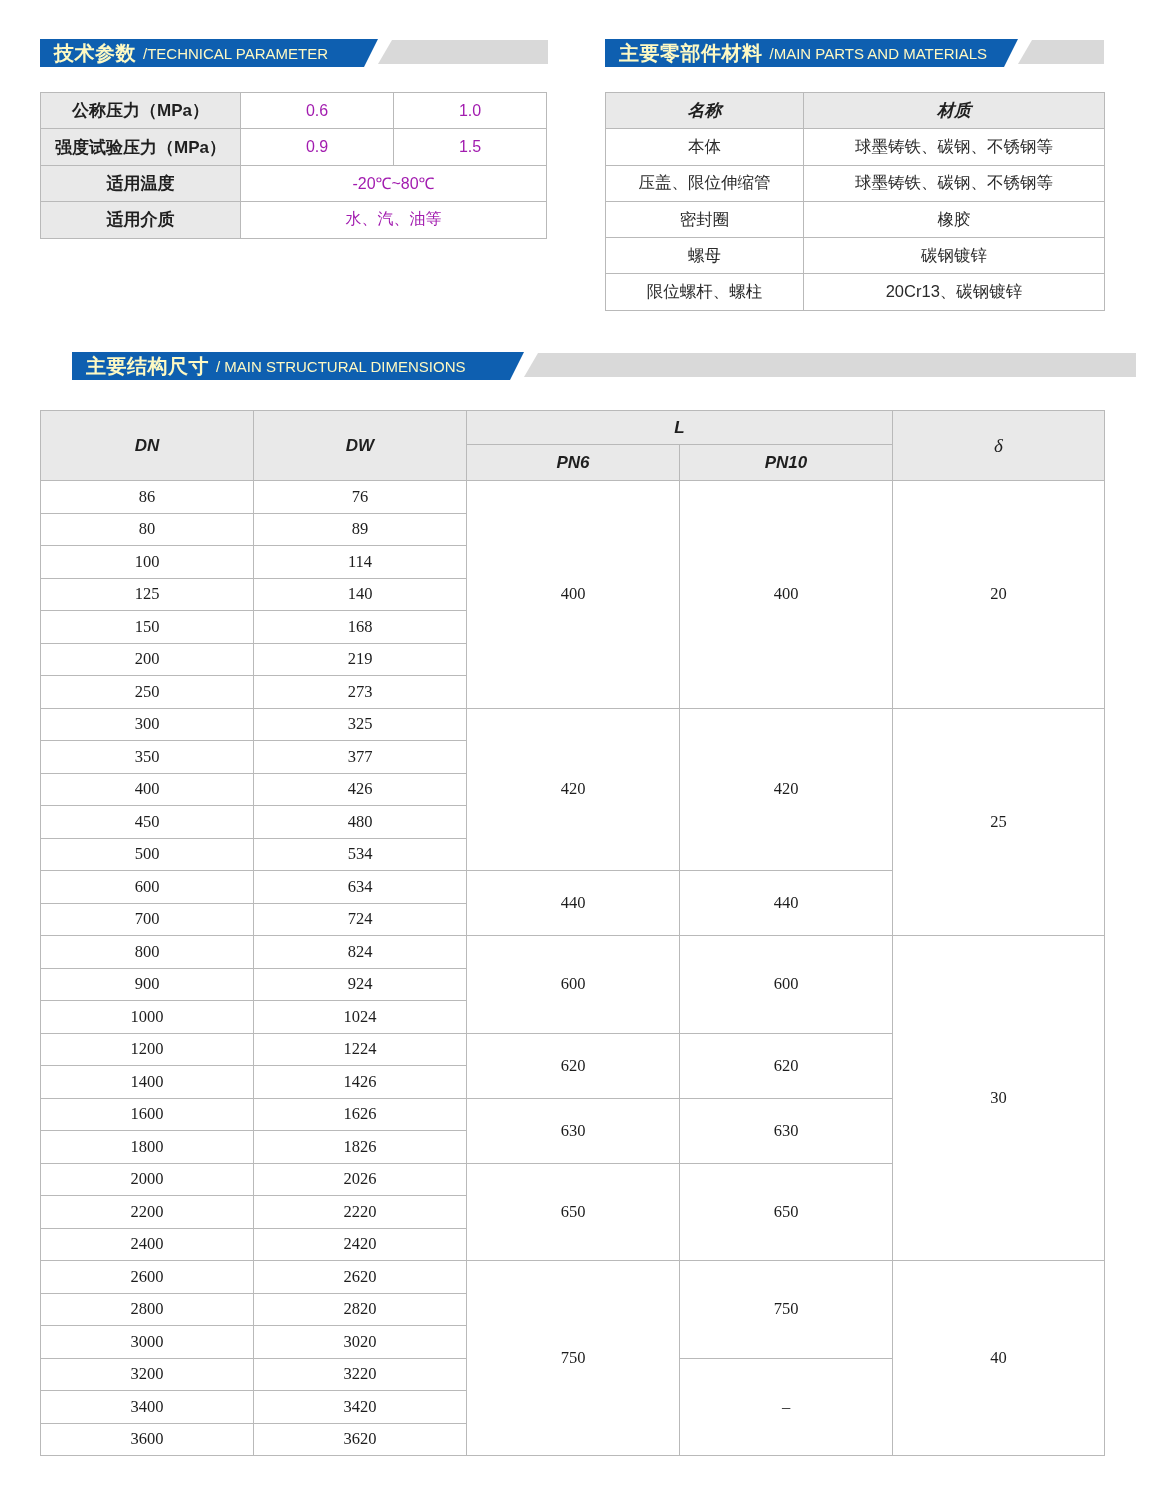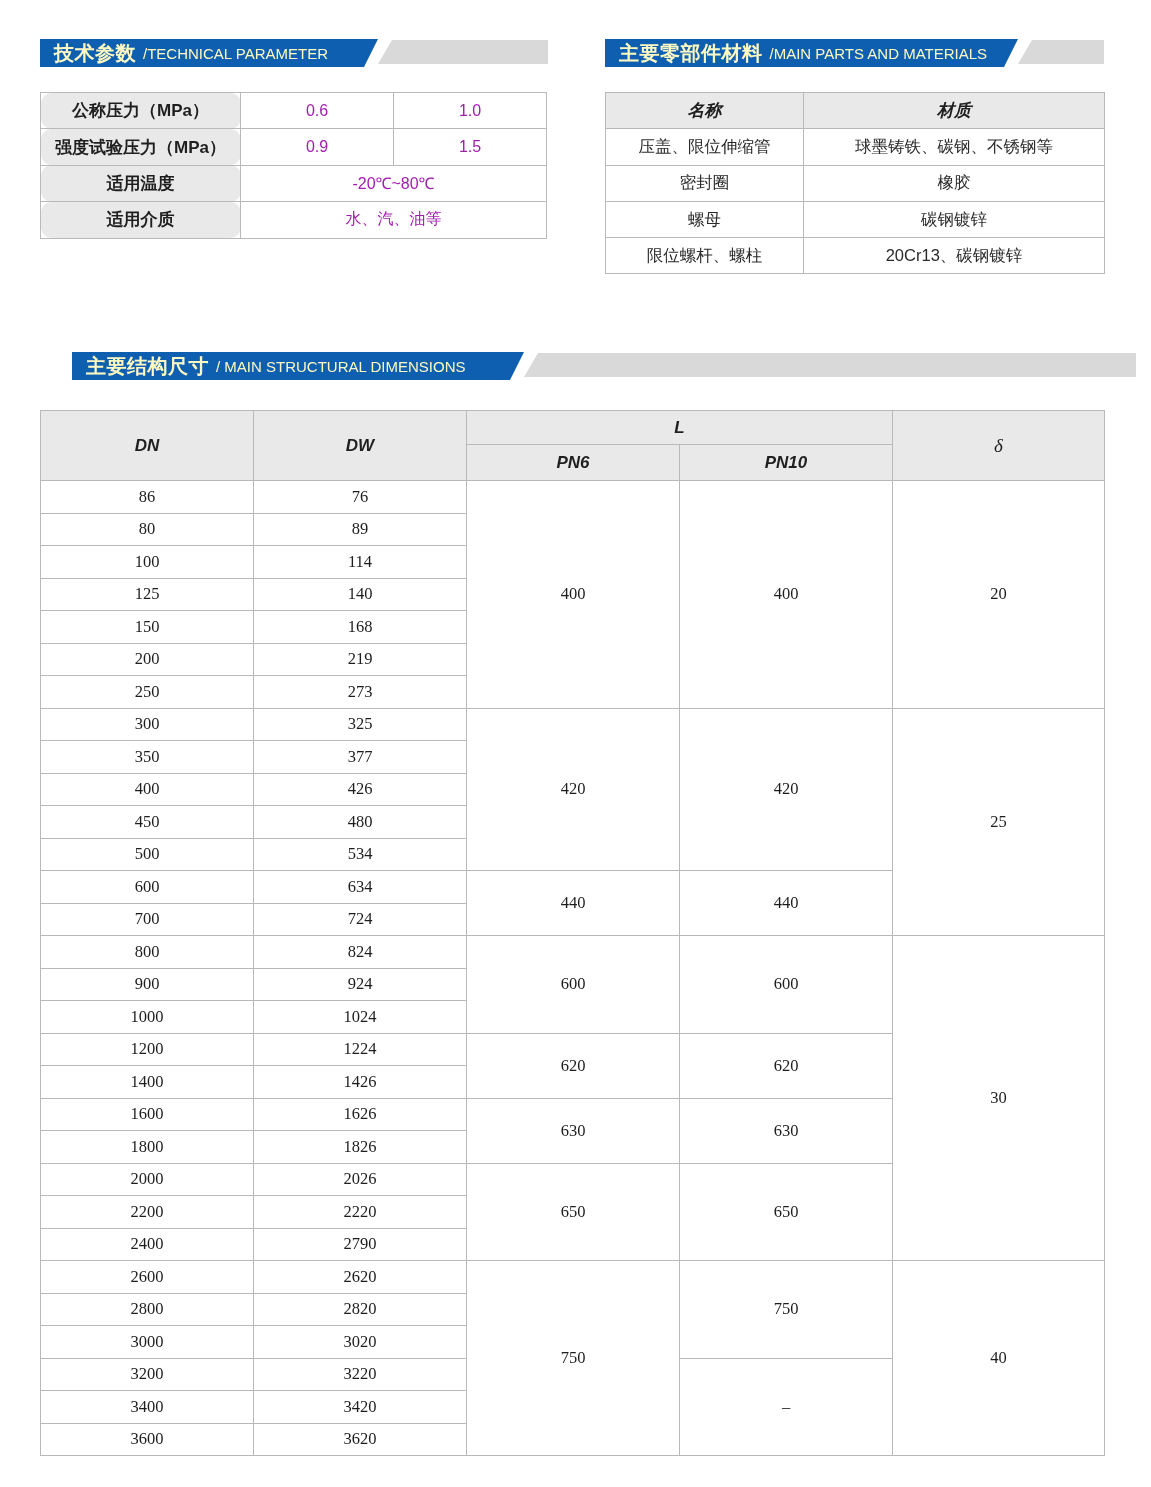--- a/index.html
+++ b/index.html
@@ -34,21 +34,21 @@
   #banner-materials .banner-blue{width:413px;}
   #banner-dimensions{left:40px;top:352px;width:1064px;padding-left:32px;}
   #banner-dimensions .banner-blue{width:452px;}
   
   table{border-collapse:collapse;table-layout:fixed;position:absolute;background:#fff;}
   td,th{border:1px solid var(--border);text-align:center;vertical-align:middle;padding:0;overflow:hidden;}
   th{background:var(--headerBg);font-weight:bold;font-size:17px;font-style:italic;}
   
   #table-technical{left:40px;top:92px;width:506px;}
   #table-technical tr{height:36.4px;}
-  #table-technical .label-cell{background:var(--headerBg);font-weight:bold;font-size:17px;border-radius:11px;}
+  #table-technical .label-cell{background:var(--headerBg);font-weight:bold;font-size:17px;}
   #table-technical .value-cell{font-size:16px;color:#a21caf;}
   
   #table-materials{left:605px;top:92px;width:499px;}
   #table-materials tr{height:36.3px;}
   #table-materials td{font-size:16.5px;color:#2a2a2a;}
   
   #table-dimensions{left:40px;top:410px;width:1064px;}
   #table-dimensions thead tr.h1{height:34px;}
   #table-dimensions thead tr.h2{height:36px;}
   #table-dimensions tbody tr{height:32.5px;}
@@ -117,20 +117,24 @@
       <col style="width:198px">
       <col style="width:301px">
     </colgroup>
   <thead>
     <tr>
       <th>名称</th>
       <th>材质</th>
     </tr>
   </thead>
   <tbody>
+      <tr>
+        <td>本体</td>
+        <td>球墨铸铁、碳钢、不锈钢等</td>
+      </tr>
       <tr>
         <td>压盖、限位伸缩管</td>
         <td>球墨铸铁、碳钢、不锈钢等</td>
       </tr>
       <tr>
         <td>密封圈</td>
         <td>橡胶</td>
       </tr>
       <tr>
         <td>螺母</td>
@@ -268,21 +272,21 @@
         <td>2026</td>
         <td rowspan="3">650</td>
         <td rowspan="3">650</td>
       </tr>
       <tr>
         <td>2200</td>
         <td>2220</td>
       </tr>
       <tr>
         <td>2400</td>
-        <td>2790</td>
+        <td>2420</td>
       </tr>
       <tr>
         <td>2600</td>
         <td>2620</td>
         <td rowspan="6">750</td>
         <td rowspan="3">750</td>
         <td rowspan="6">40</td>
       </tr>
       <tr>
         <td>2800</td>

